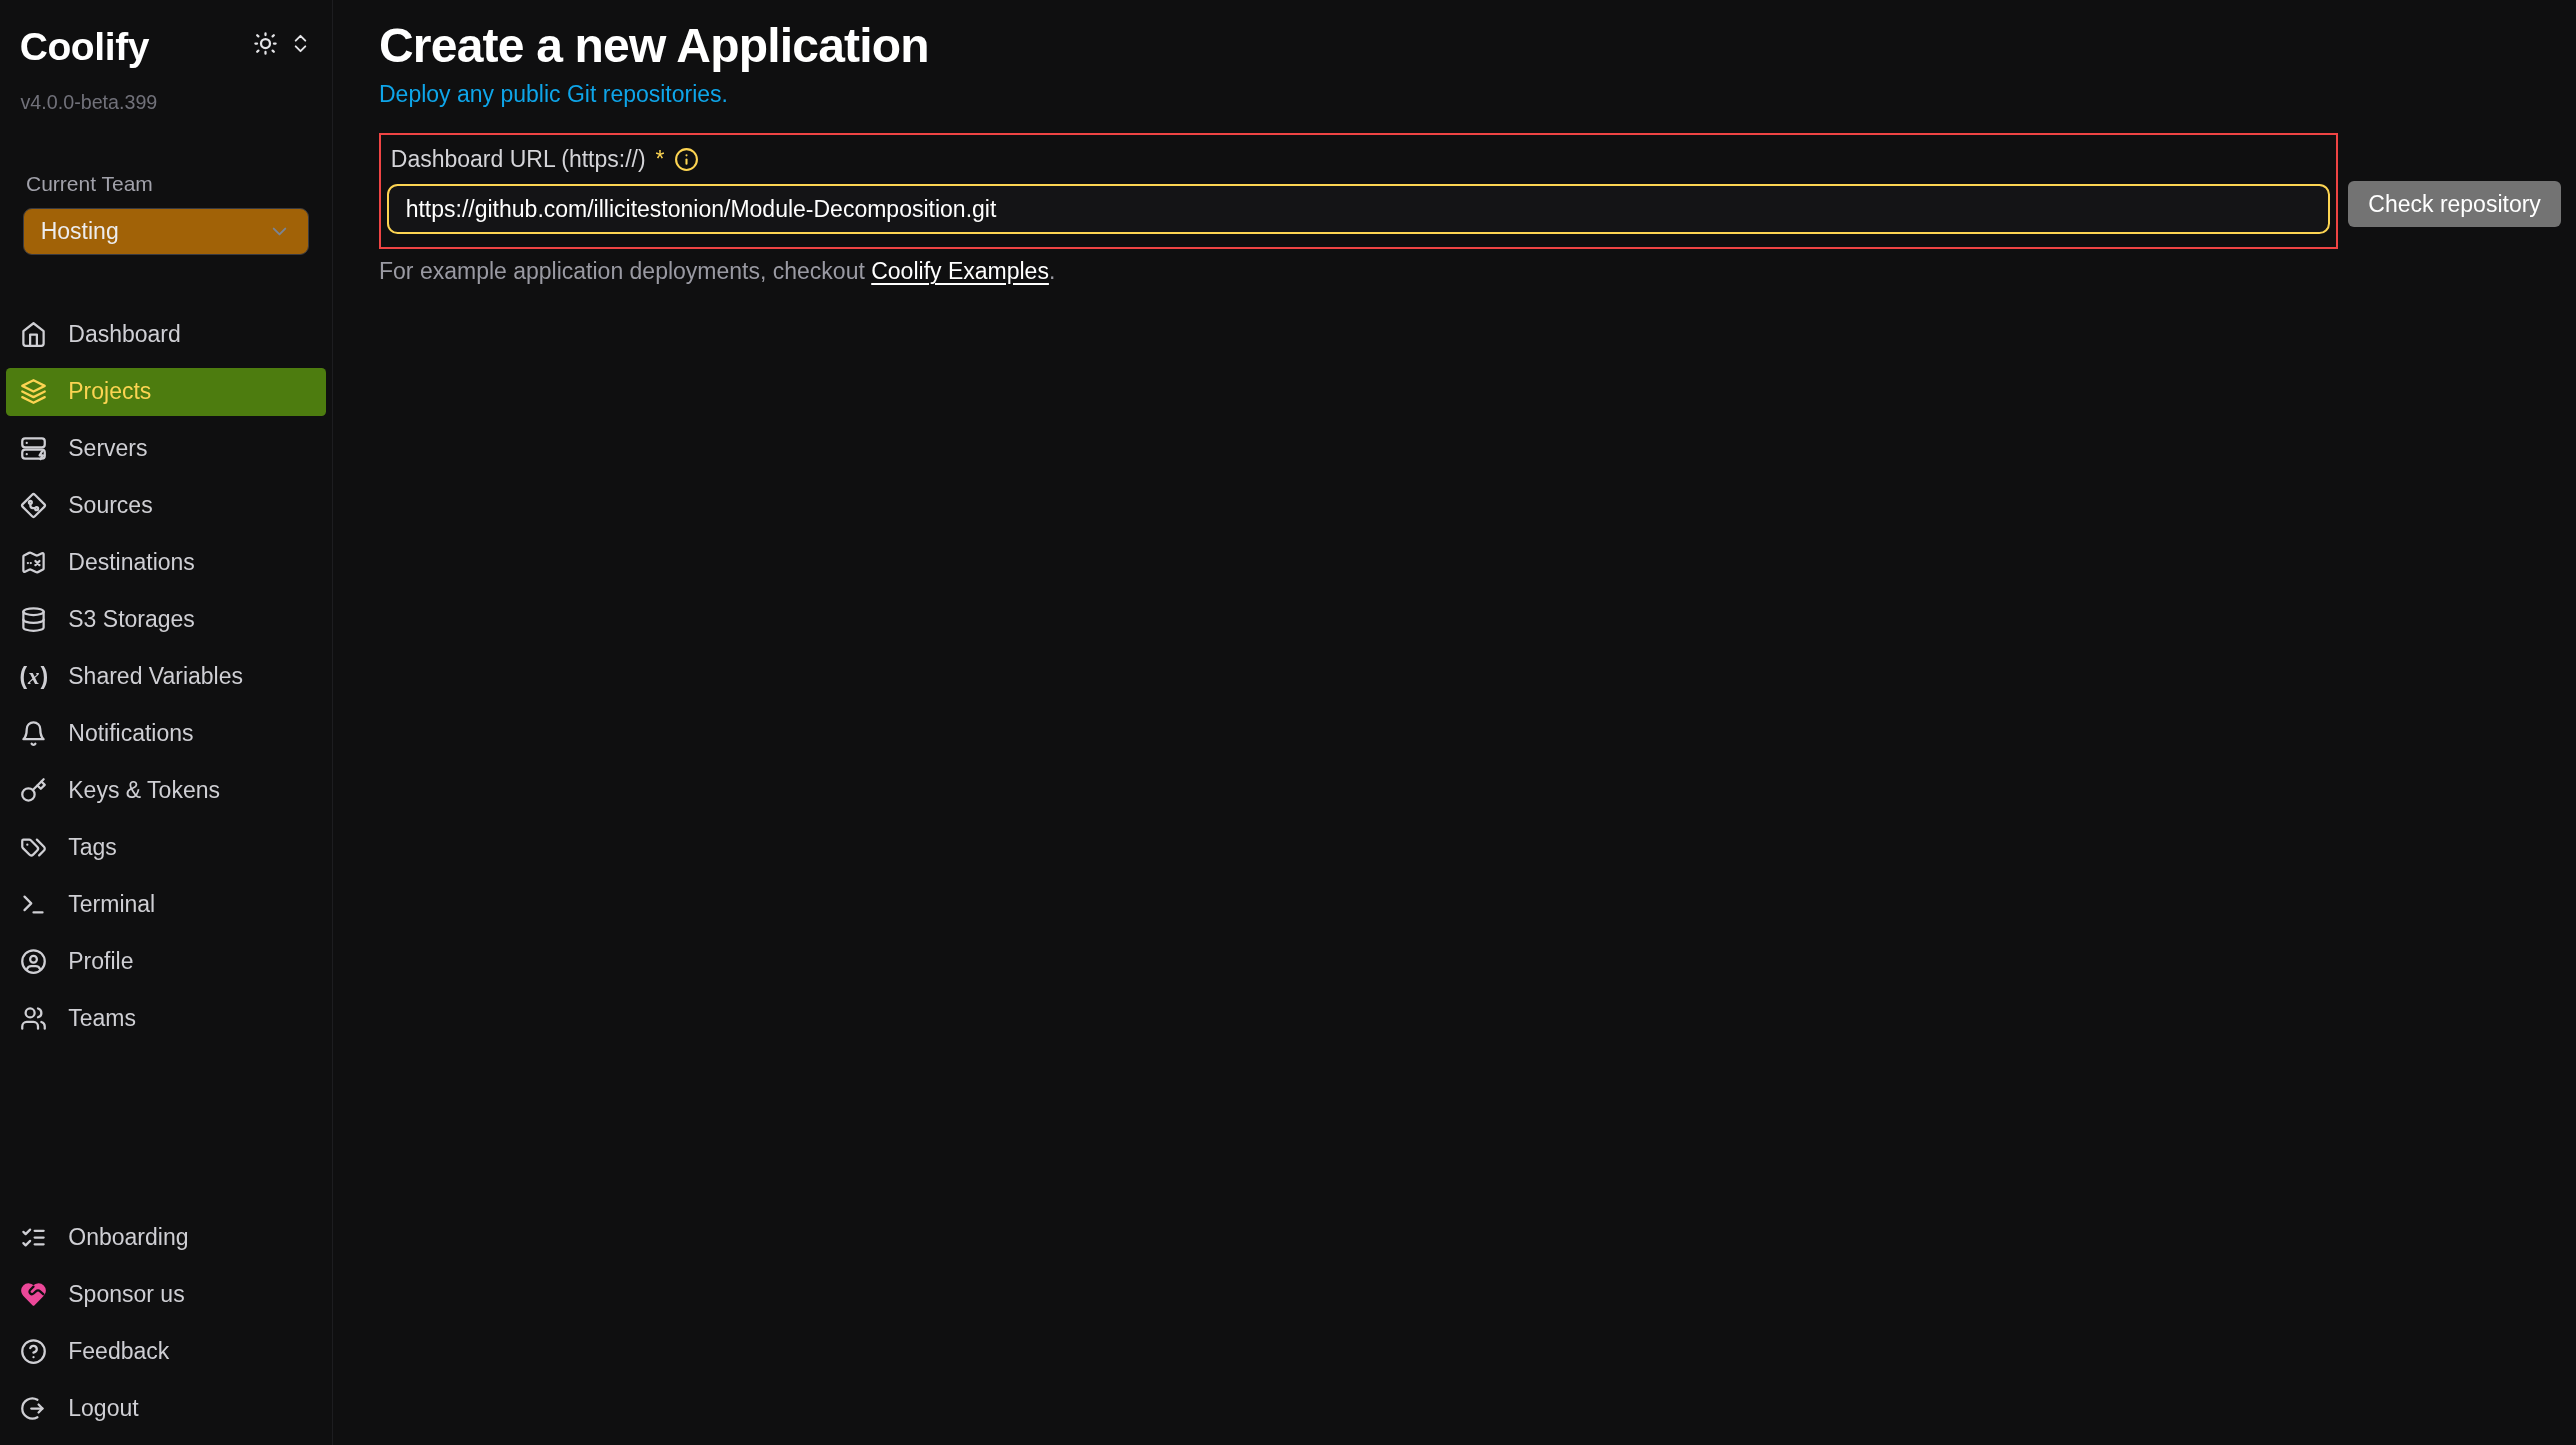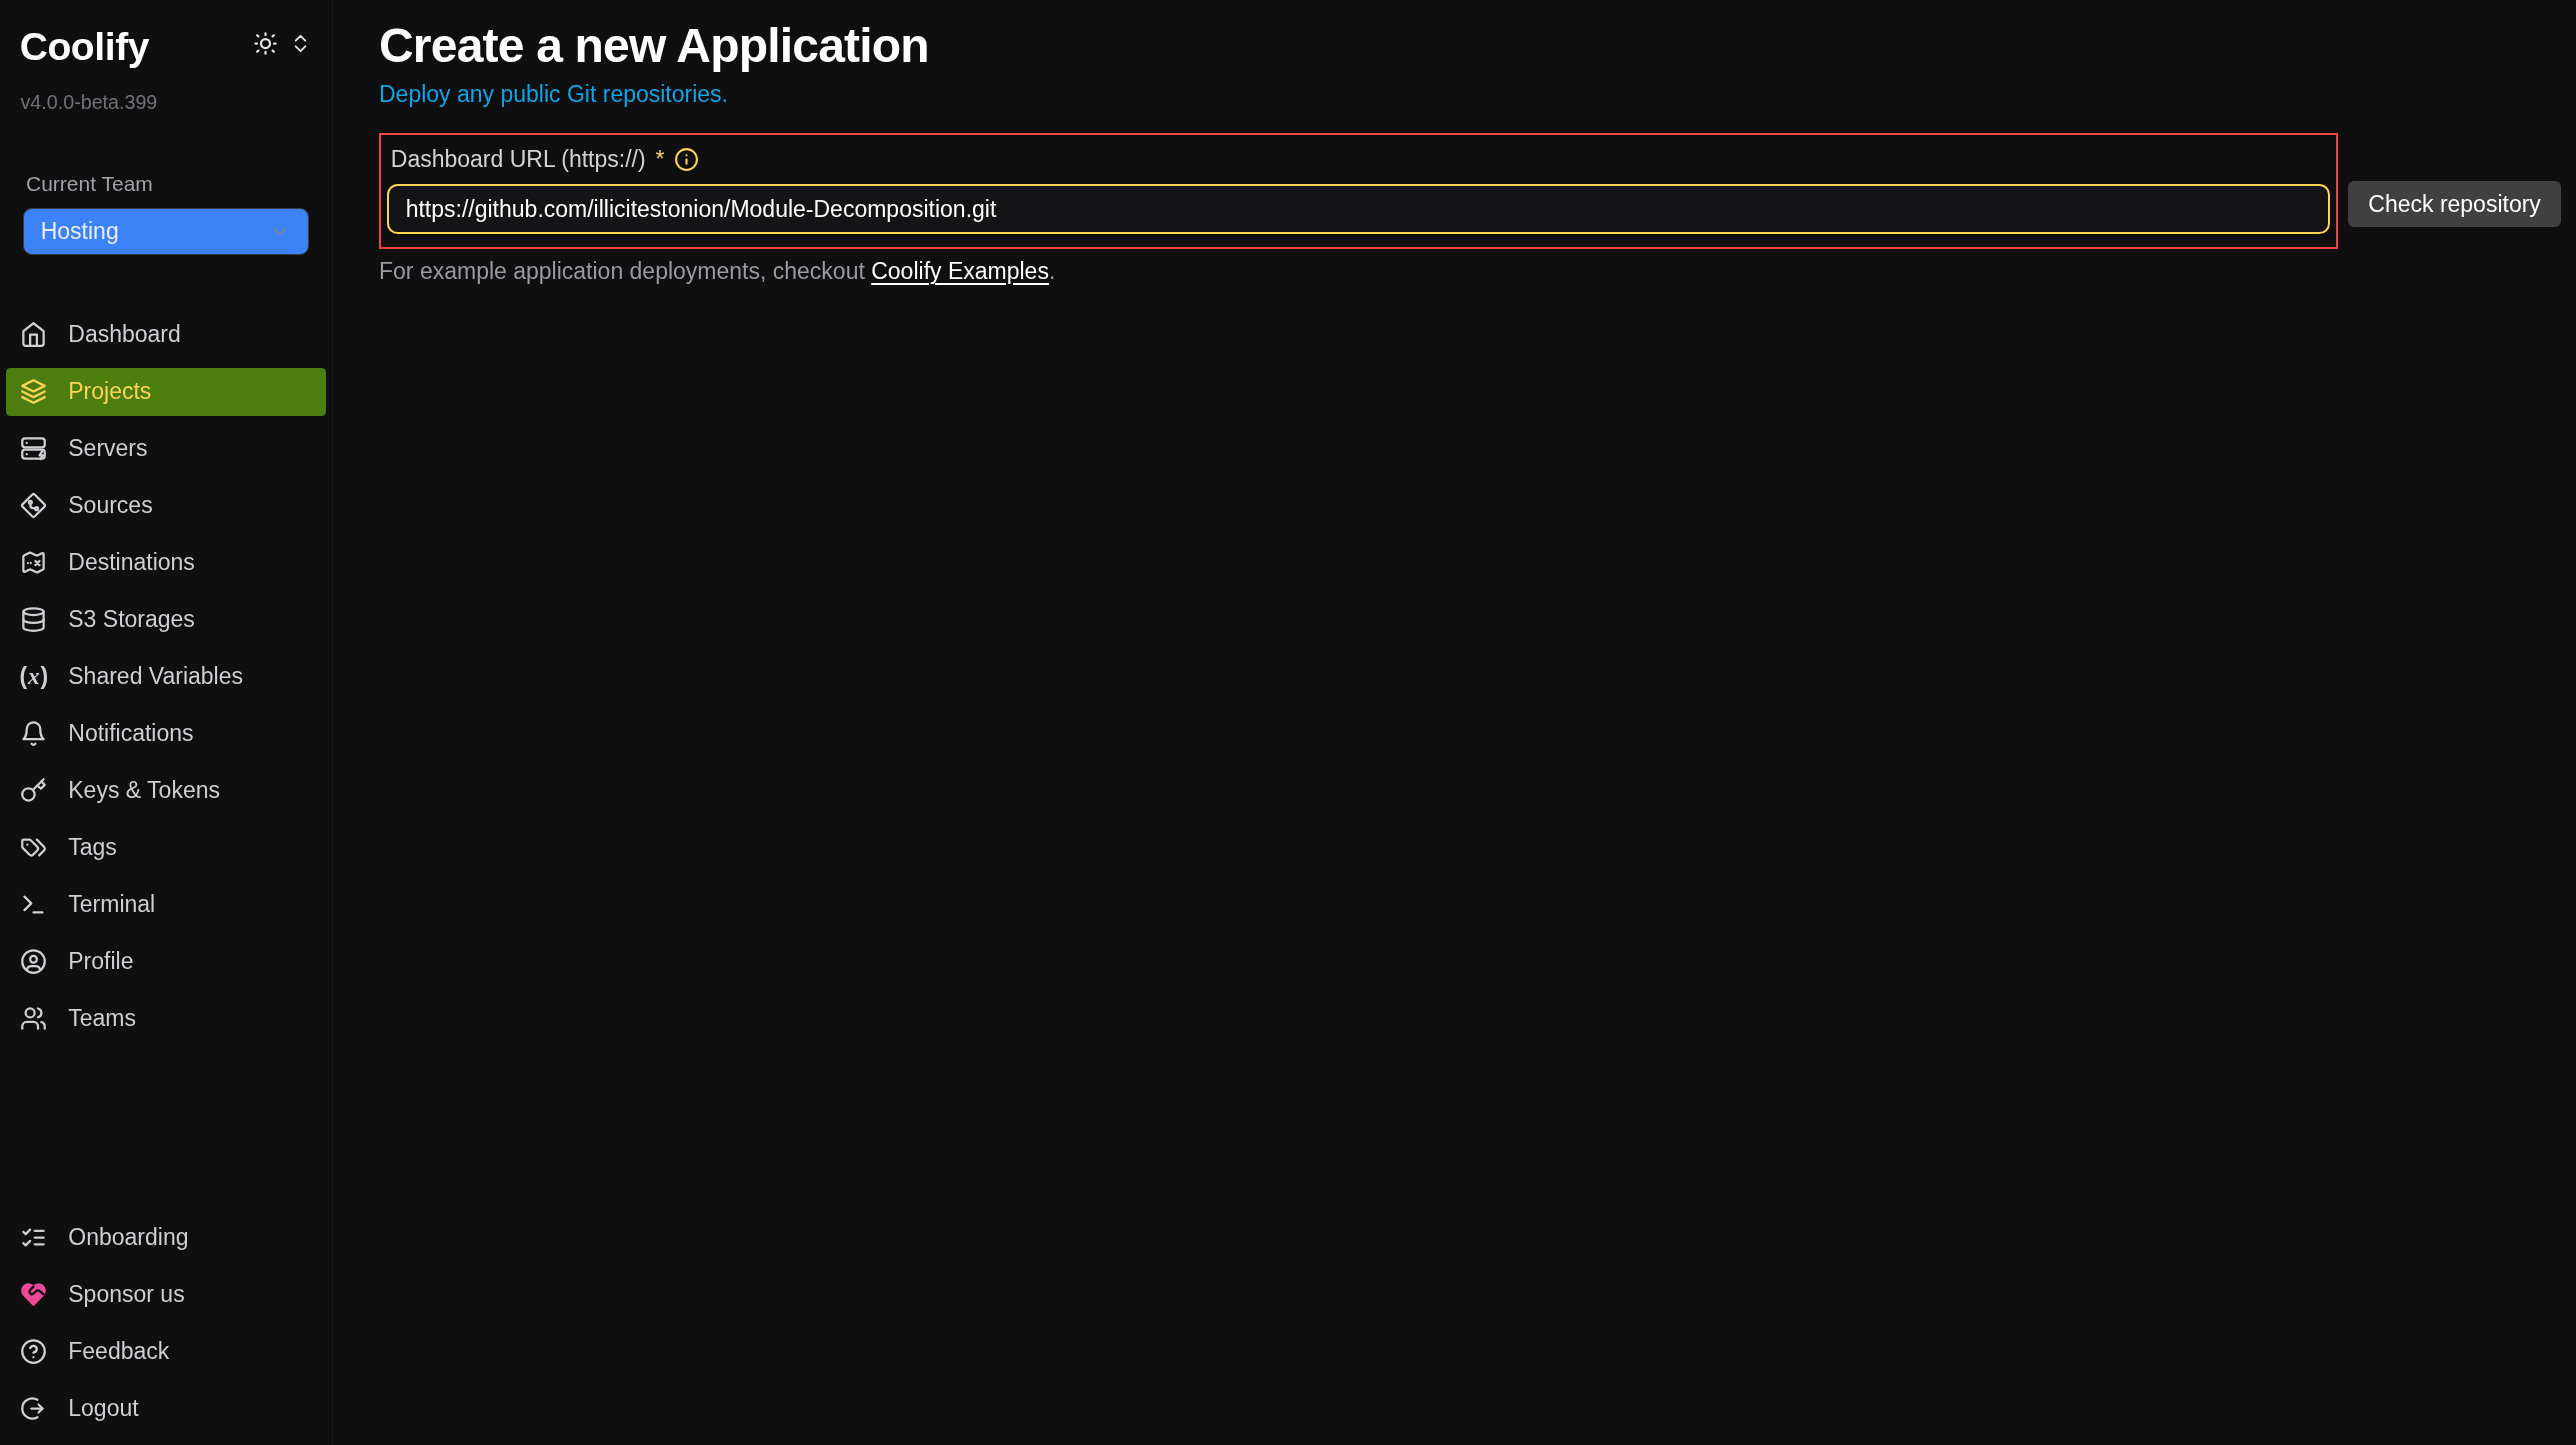--- a/index.html
+++ b/index.html
@@ -20,21 +20,21 @@
   .logo-row { padding:0 19.7px; display:flex; align-items:flex-start; }
   .logo { font-size:39px; font-weight:700; color:#ffffff; letter-spacing:-0.4px; line-height:1; }
   .header-icons { margin-left:auto; display:flex; align-items:center; gap:10.6px; margin-top:3px; color:#e4e4e7; }
   .header-icons .btn-icon { cursor:pointer; display:flex; }
   .version { padding:0 20.5px; margin-top:10.6px; font-size:19.7px; color:#71717a; }
 
   .team { padding:0 23px; margin-top:44px; }
   .team-label { font-size:21px; color:#a1a1aa; padding-left:3px; }
   .team-select {
     margin-top:12px; height:47px; border:1.5px solid #3a3a40; border-radius:9px;
-    background:#3b82f6; display:flex; align-items:center; padding:0 16.7px;
+    background:#a16207; display:flex; align-items:center; padding:0 16.7px;
     font-size:23px; color:#ececee; cursor:pointer;
   }
   .team-select .chev { margin-left:auto; color:#7a8494; display:flex; }
 
   .nav { margin-top:42px; padding:0 6px; display:flex; flex-direction:column; }
   .nav.bottom { margin-top:auto; }
   .nav-item {
     display:flex; align-items:center; height:48px; margin-bottom:9px;
     padding-left:13.6px; border-radius:4.5px; color:#cfcfd4; cursor:pointer; text-decoration:none;
   }
@@ -57,21 +57,21 @@
   .req { color:#fcd452; font-size:23px; }
   .info-ic { color:#fcd452; display:flex; cursor:pointer; }
   .info-ic svg.ic { width:25px; height:25px; }
   .repo-input {
     margin-top:11.4px; width:100%; height:50px; display:block;
     background:#141416; border:2.3px solid #fcd452; border-radius:10.6px;
     padding:0 16.7px; font-size:23px; color:#ffffff; font-family:inherit; outline:none; caret-color:#fff;
   }
   .check-btn {
     margin:48px 0 0 9.8px; height:46px; padding:0 20.5px; white-space:nowrap;
-    background:#404040; color:#ffffff; border:none; border-radius:6px;
+    background:#737373; color:#ffffff; border:none; border-radius:6px;
     font-size:23px; font-family:inherit; cursor:pointer;
   }
   .helper { margin-top:9px; font-size:23px; color:#9a9aa3; }
   .helper a { color:#ffffff; text-decoration:underline; text-underline-offset:3.8px; cursor:pointer; }
 </style>
 </head>
 <body>
 
 <div class="sidebar">
   <div class="logo-row">

